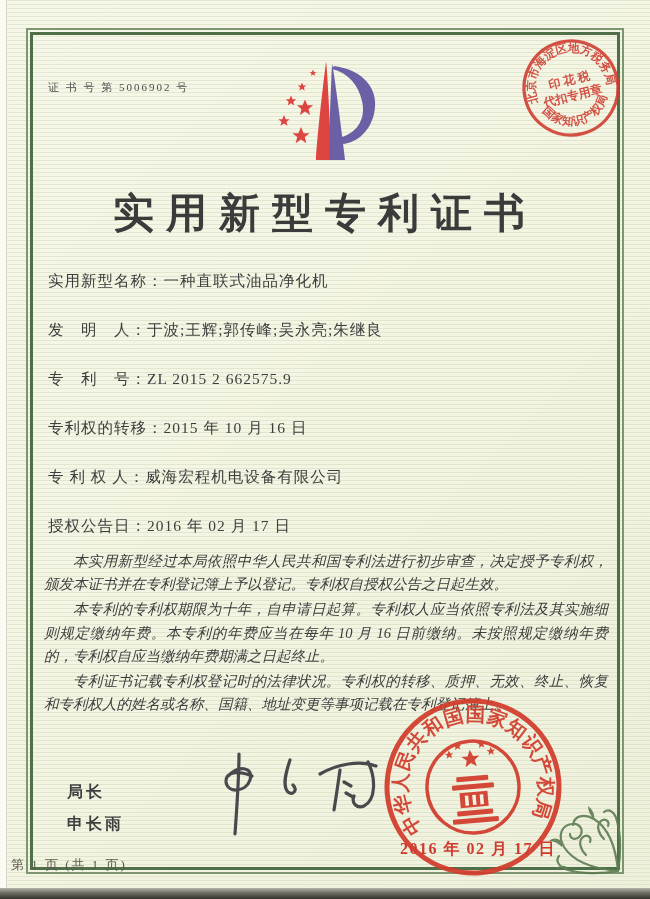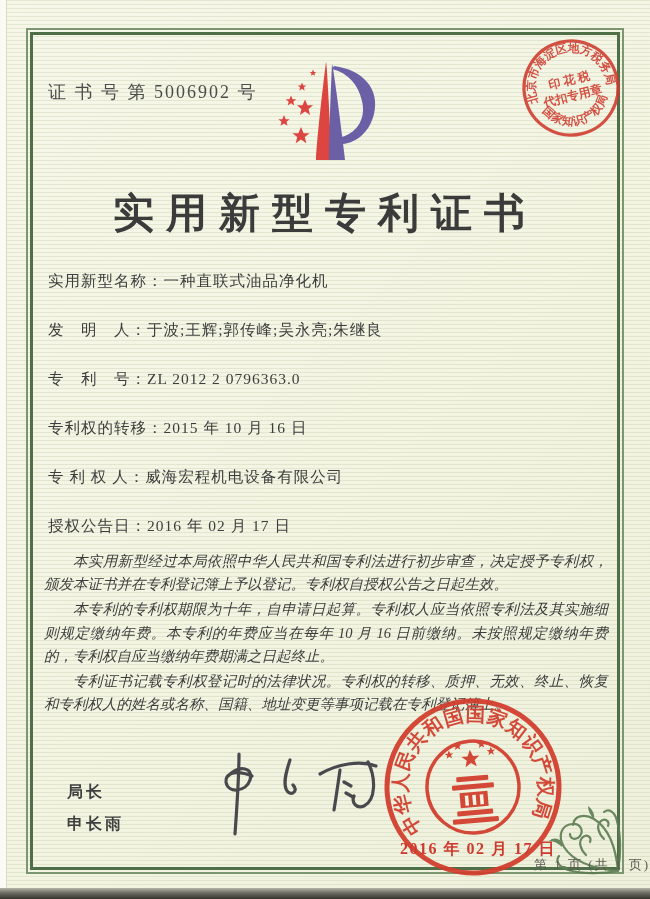--- a/index.html
+++ b/index.html
@@ -13,33 +13,33 @@
         rgba(0,0,0,0) 1px, rgba(0,0,0,0) 4px),
       linear-gradient(135deg,#f7f7e9 0%,#f3f4e2 55%,#eef0dc 100%);}
   .edge-left{position:absolute;left:0;top:0;bottom:0;width:6px;background:#fbfbf4;border-right:1px solid #d9d9cb;}
   .edge-bottom{position:absolute;left:0;right:0;bottom:0;height:11px;
     background:linear-gradient(180deg,#b4b4a7 0%,#6d6c62 45%,#34332c 100%);}
   
   .frame-outer{position:absolute;left:26px;top:28px;right:26px;bottom:25px;
     border:2px solid #7b9670;}
   .frame-inner{position:absolute;inset:2px;border:3px solid #4f6f48;}
   .abs{position:absolute;}
-  .cert-number{left:48px;top:80px;font-size:18px;letter-spacing:2px;color:#4c4c4c;}
+  .cert-number{left:48px;top:80px;font-size:11px;letter-spacing:2px;color:#4c4c4c;}
   .title{left:0;right:0;top:186px;text-align:center;font-size:41px;font-weight:600;
          letter-spacing:12px;color:#3b3b3b;}
   .fields{left:48px;top:270px;right:55px;}
   .field{font-size:15.5px;line-height:22px;margin-bottom:27px;letter-spacing:1px;color:#3d3d3d;white-space:nowrap;}
   .field .lab{color:#3d3d3d;}
   .body-text{left:44px;top:550px;width:564px;font-size:14.5px;line-height:1.6;
     text-align:justify;font-style:italic;color:#3d3d3d;}
   .body-text p{margin:0 0 2px 0;text-indent:2em;}
   .signer{left:67px;top:776px;font-family:"Liberation Sans",sans-serif;
     font-size:16px;font-weight:600;color:#3f3f3f;letter-spacing:3px;line-height:32px;}
   .seal-date{left:400px;top:839px;font-size:16px;color:#cf3a2e;letter-spacing:1.5px;font-weight:600;}
-  .footer{left:0;right:0;top:856px;text-align:right;font-size:13px;color:#5a5a50;letter-spacing:2px;}
+  .footer{left:0;right:0;top:856px;text-align:left;font-size:13px;color:#5a5a50;letter-spacing:2px;padding-left:11px;}
   .tax-stamp{left:505px;top:22px;transform:rotate(-14deg);opacity:.88;}
   .big-seal{left:378px;top:692px;transform:rotate(-5deg);opacity:.93;}
   .sig{left:192px;top:746px;opacity:.88;}
   .ornament{right:28px;bottom:24px;opacity:.9;}
   .logo{left:266px;top:56px;}
 </style>
 </head>
 <body>
 
 <div class="stage">
@@ -84,21 +84,21 @@
   <div class="abs title">实用新型专利证书</div>
 
   <div class="abs fields">
     <div class="field">
       <span class="lab">实用新型名称：</span><span>一种直联式油品净化机</span>
     </div>
     <div class="field">
       <span class="lab">发　明　人：</span><span>于波;王辉;郭传峰;吴永亮;朱继良</span>
     </div>
     <div class="field">
-      <span class="lab">专　利　号：</span><span>ZL 2012 2 0796363.0</span>
+      <span class="lab">专　利　号：</span><span>ZL 2015 2 662575.9</span>
     </div>
     <div class="field">
       <span class="lab">专利权的转移：</span><span>2015 年 10 月 16 日</span>
     </div>
     <div class="field">
       <span class="lab">专 利 权 人：</span><span>威海宏程机电设备有限公司</span>
     </div>
     <div class="field">
       <span class="lab">授权公告日：</span><span>2016 年 02 月 17 日</span>
     </div>

